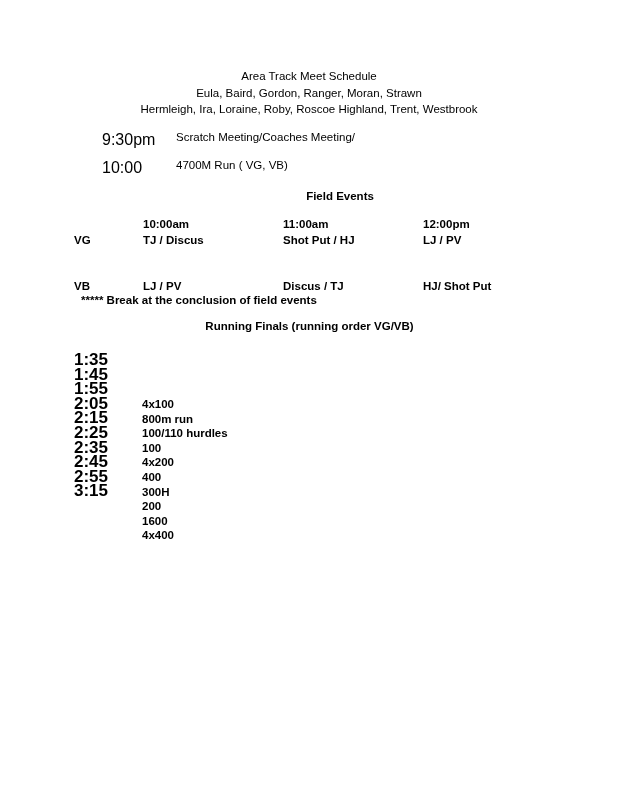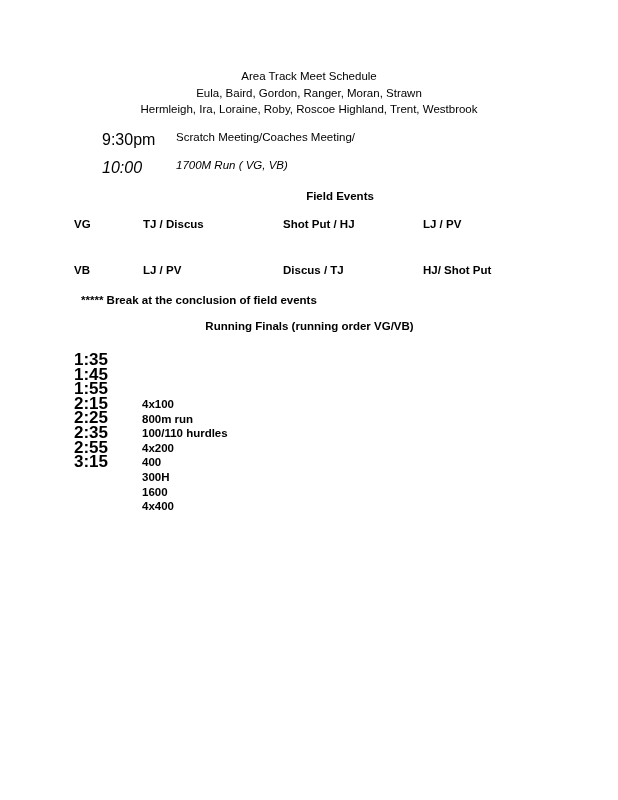--- a/index.html
+++ b/index.html
@@ -140,31 +140,36 @@
   <div class="title-block">
     <div class="title-line">Area Track Meet Schedule</div>
     <div class="title-line">Eula, Baird, Gordon, Ranger, Moran, Strawn</div>
     <div class="title-line">Hermleigh, Ira, Loraine, Roby, Roscoe Highland, Trent, Westbrook</div>
   </div>
 
   <div class="sched-row" style="top:131px;">
     <span class="sched-time">9:30pm</span>
     <span class="sched-desc">Scratch Meeting/Coaches Meeting/</span>
   </div>
-  <div class="sched-row" style="top:159px;font-style:italic;">
+  <div class="sched-row" style="top:159px;">
     <span class="sched-time">10:00</span>
-    <span class="sched-desc">1700M Run ( VG, VB)</span>
+    <span class="sched-desc">4700M Run ( VG, VB)</span>
   </div>
 
   <div class="section-head" id="field-events-heading">
     <span>Field Events</span>
   </div>
 
   <div class="fe-grid">
 
+    <div class="fe-row">
+      <span class="fe-c0">10:00am</span>
+      <span class="fe-c1">11:00am</span>
+      <span class="fe-c2">12:00pm</span>
+    </div>
 
     <div class="fe-row">
       <span class="fe-label">VG</span>
       <span class="fe-c0">TJ / Discus</span>
       <span class="fe-c1">Shot Put / HJ</span>
       <span class="fe-c2">LJ / PV</span>
     </div>
 
     <div class="fe-row" style="height:30px;"></div>
 
@@ -190,32 +195,40 @@
     </div>
     <div class="rf-row">
       <span class="rf-time">1:45</span>
       <span class="rf-event">800m run</span>
     </div>
     <div class="rf-row">
       <span class="rf-time">1:55</span>
       <span class="rf-event">100/110 hurdles</span>
     </div>
     <div class="rf-row">
+      <span class="rf-time">2:05</span>
+      <span class="rf-event">100</span>
+    </div>
+    <div class="rf-row">
       <span class="rf-time">2:15</span>
       <span class="rf-event">4x200</span>
     </div>
     <div class="rf-row">
       <span class="rf-time">2:25</span>
       <span class="rf-event">400</span>
     </div>
     <div class="rf-row">
       <span class="rf-time">2:35</span>
       <span class="rf-event">300H</span>
     </div>
     <div class="rf-row">
+      <span class="rf-time">2:45</span>
+      <span class="rf-event">200</span>
+    </div>
+    <div class="rf-row">
       <span class="rf-time">2:55</span>
       <span class="rf-event">1600</span>
     </div>
     <div class="rf-row">
       <span class="rf-time">3:15</span>
       <span class="rf-event">4x400</span>
     </div>
   </div>
 
 </div>

